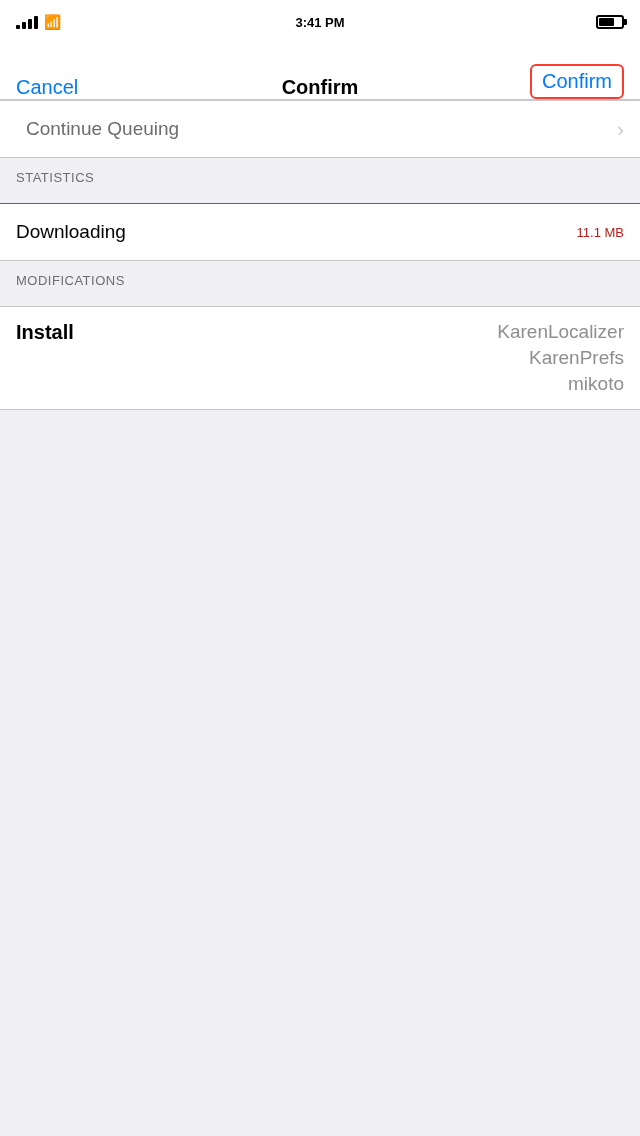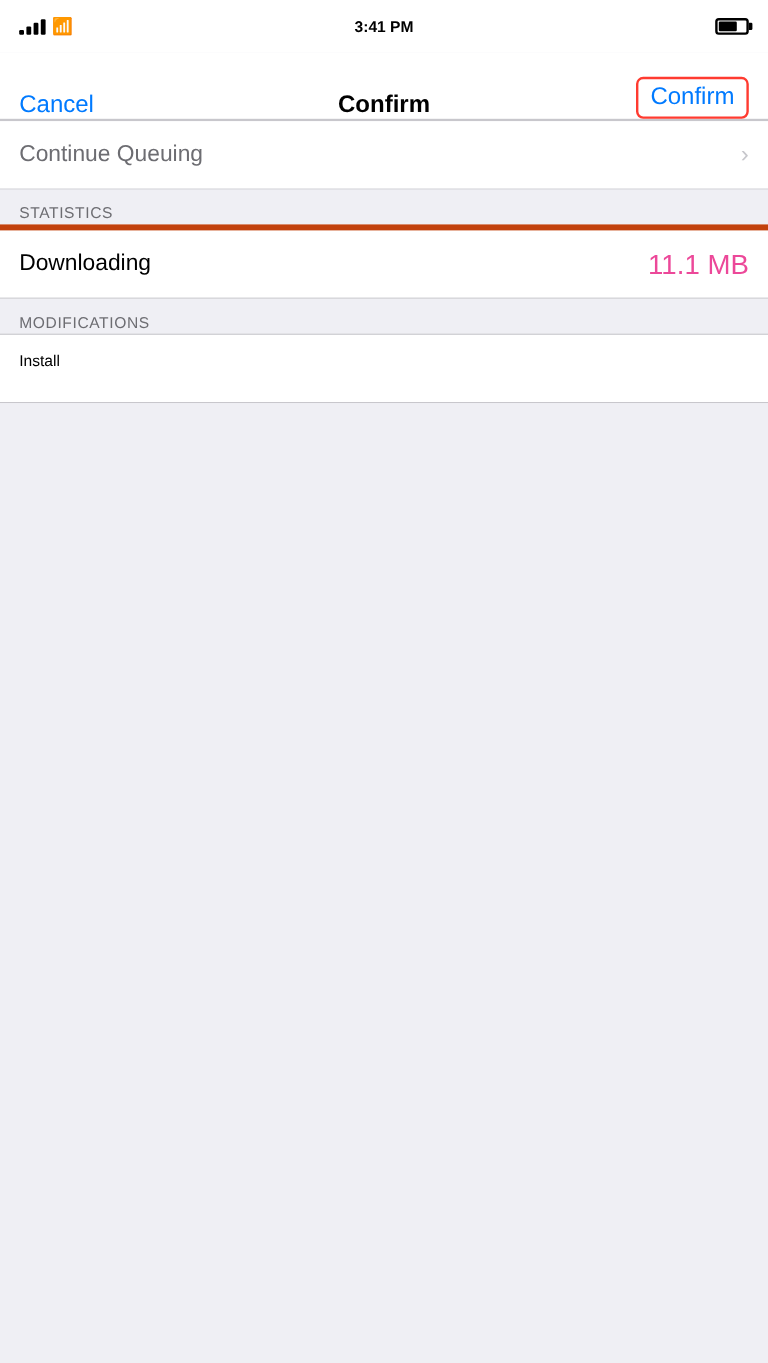--- a/index.html
+++ b/index.html
@@ -126,20 +126,21 @@
       font-family: inherit;
       font-weight: 400;
     }
 
     
     .list-section {
       background: #fff;
       border-top: 1px solid #c8c7cc;
       border-bottom: 1px solid #c8c7cc;
       margin-top: 0;
+      padding-left: 10px;
     }
     .list-row {
       display: flex;
       align-items: center;
       justify-content: space-between;
       padding: 0 16px;
       height: 56px;
       background: #fff;
       border-bottom: 1px solid #c8c7cc;
     }
@@ -150,69 +151,69 @@
       font-size: 19px;
       color: #6d6d72;
     }
     .list-row-chevron {
       font-size: 20px;
       color: #c7c7cc;
     }
 
     
     .section-header {
-      padding: 12px 16px 2px 16px;
+      padding: 12px 16px 18px 16px;
       font-size: 13px;
       color: #6d6d72;
       letter-spacing: 0.5px;
       text-transform: uppercase;
       background: #efeff4;
     }
 
     
     .stats-section {
       background: #fff;
-      border-top: 5px solid #c2410c;
+      border-top: 1px solid #c2410c;
       border-bottom: 1px solid #c8c7cc;
       text-align: center;
     }
     .stats-row {
       display: flex;
       align-items: center;
       justify-content: space-between;
       padding: 0 16px;
       height: 56px;
     }
     .stats-label {
       font-size: 19px;
       color: #000;
       font-weight: 400;
     }
     .stats-value {
-      font-size: 23px;
-      color: #ec4899;
+      font-size: 13px;
+      color: #b91c1c;
     }
 
     
     .mods-section {
       background: #fff;
       border-top: 1px solid #c8c7cc;
       border-bottom: 1px solid #c8c7cc;
     }
     .mods-row {
       display: flex;
       align-items: flex-start;
       justify-content: space-between;
       padding: 14px 16px;
       min-height: 56px;
     }
     .mods-label {
-      font-size: 13px;
-      color: #000;
-      font-weight: 400;
+      font-size: 20px;
+      color: #000;
+      font-weight: 700;
     }
     .mods-values {
       display: flex;
       flex-direction: column;
       align-items: flex-end;
       gap: 4px;
     }
     .mods-value-item {
       font-size: 19px;
       color: #8e8e93;
@@ -266,16 +267,21 @@
   <div class="stats-row">
     <span class="stats-label">Downloading</span>
     <span class="stats-value">11.1 MB</span>
   </div>
 </div>
 
 <div class="section-header">MODIFICATIONS</div>
 <div class="mods-section">
   <div class="mods-row">
     <span class="mods-label">Install</span>
+    <div class="mods-values">
+      <span class="mods-value-item">KarenLocalizer</span>
+      <span class="mods-value-item">KarenPrefs</span>
+      <span class="mods-value-item">mikoto</span>
+    </div>
   </div>
 </div>
 
 <div class="bottom-area"></div>
 
 </body></html>

